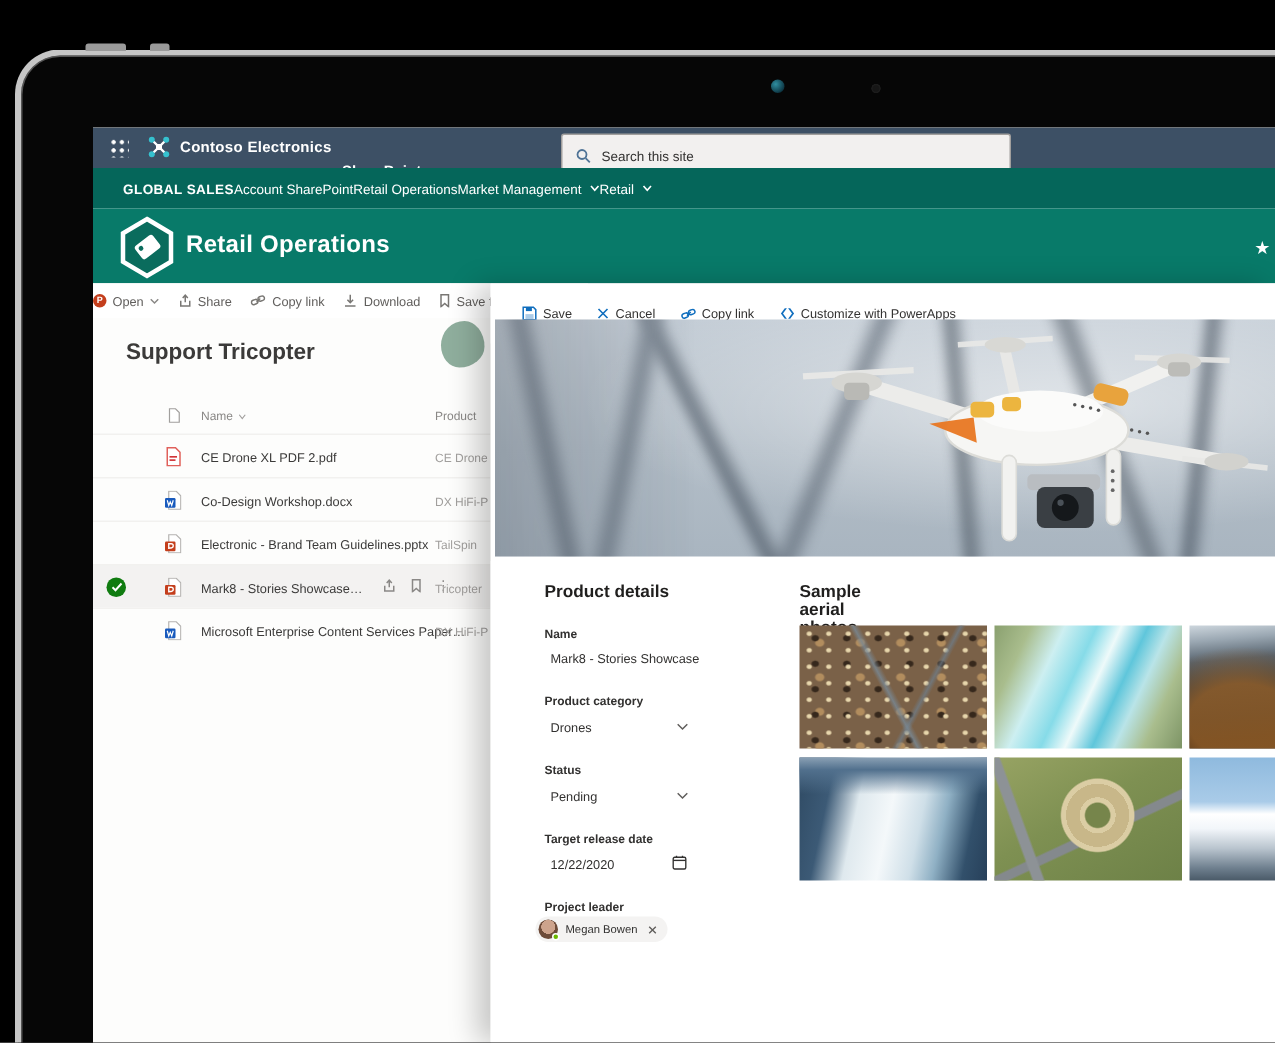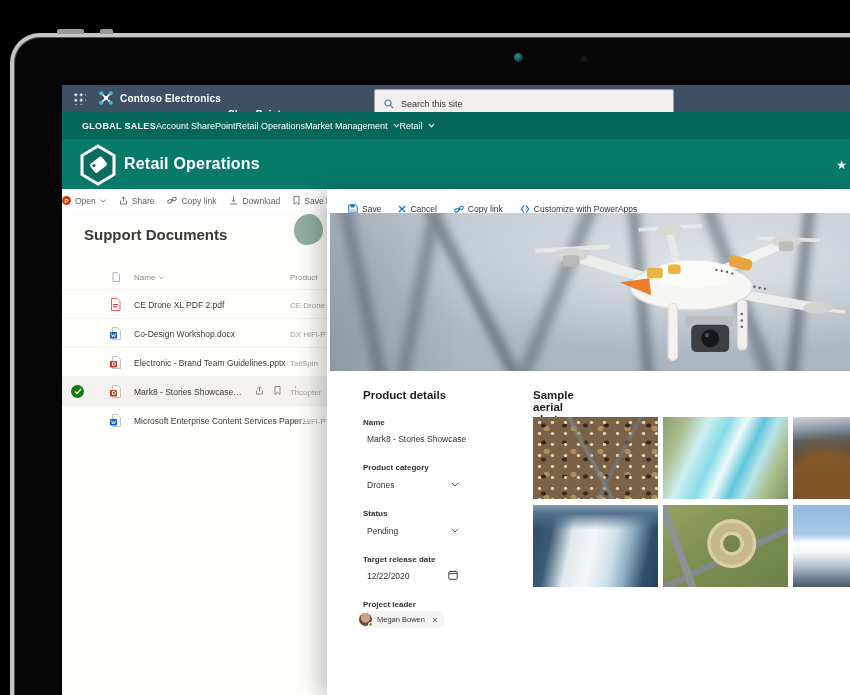--- a/index.html
+++ b/index.html
@@ -251,21 +251,21 @@
             <span>Download</span>
           </div>
           <div class="tbitem">
             <svg width="7" height="9" viewBox="0 0 7 9">
                 <path d="M1 0.5 h5 v8 l-2.5-2.2 L1 8.5 z" fill="none" stroke="#797774" stroke-width="1"></path>
               </svg>
             <span>Save for later</span>
           </div>
         </div>
 
-        <div class="docstitle">Support Documents</div>
+        <div class="docstitle">Support Tricopter</div>
         <div class="droplet"></div>
 
         <div class="colhead">
           <svg class="cicon" width="8" height="10" viewBox="0 0 8 10">
               <path d="M1 0.5 h4 l2.5 2.5 v6.5 h-6.5 z" fill="#fff" stroke="#a19f9d" stroke-width="0.8"></path>
             </svg>
           <div class="cname">
             <span>Name</span>
             <svg width="5" height="4" viewBox="0 0 5 4">
                 <polyline points="0.5,0.5 2.5,3 4.5,0.5" fill="none" stroke="#a19f9d" stroke-width="0.8"></polyline>

